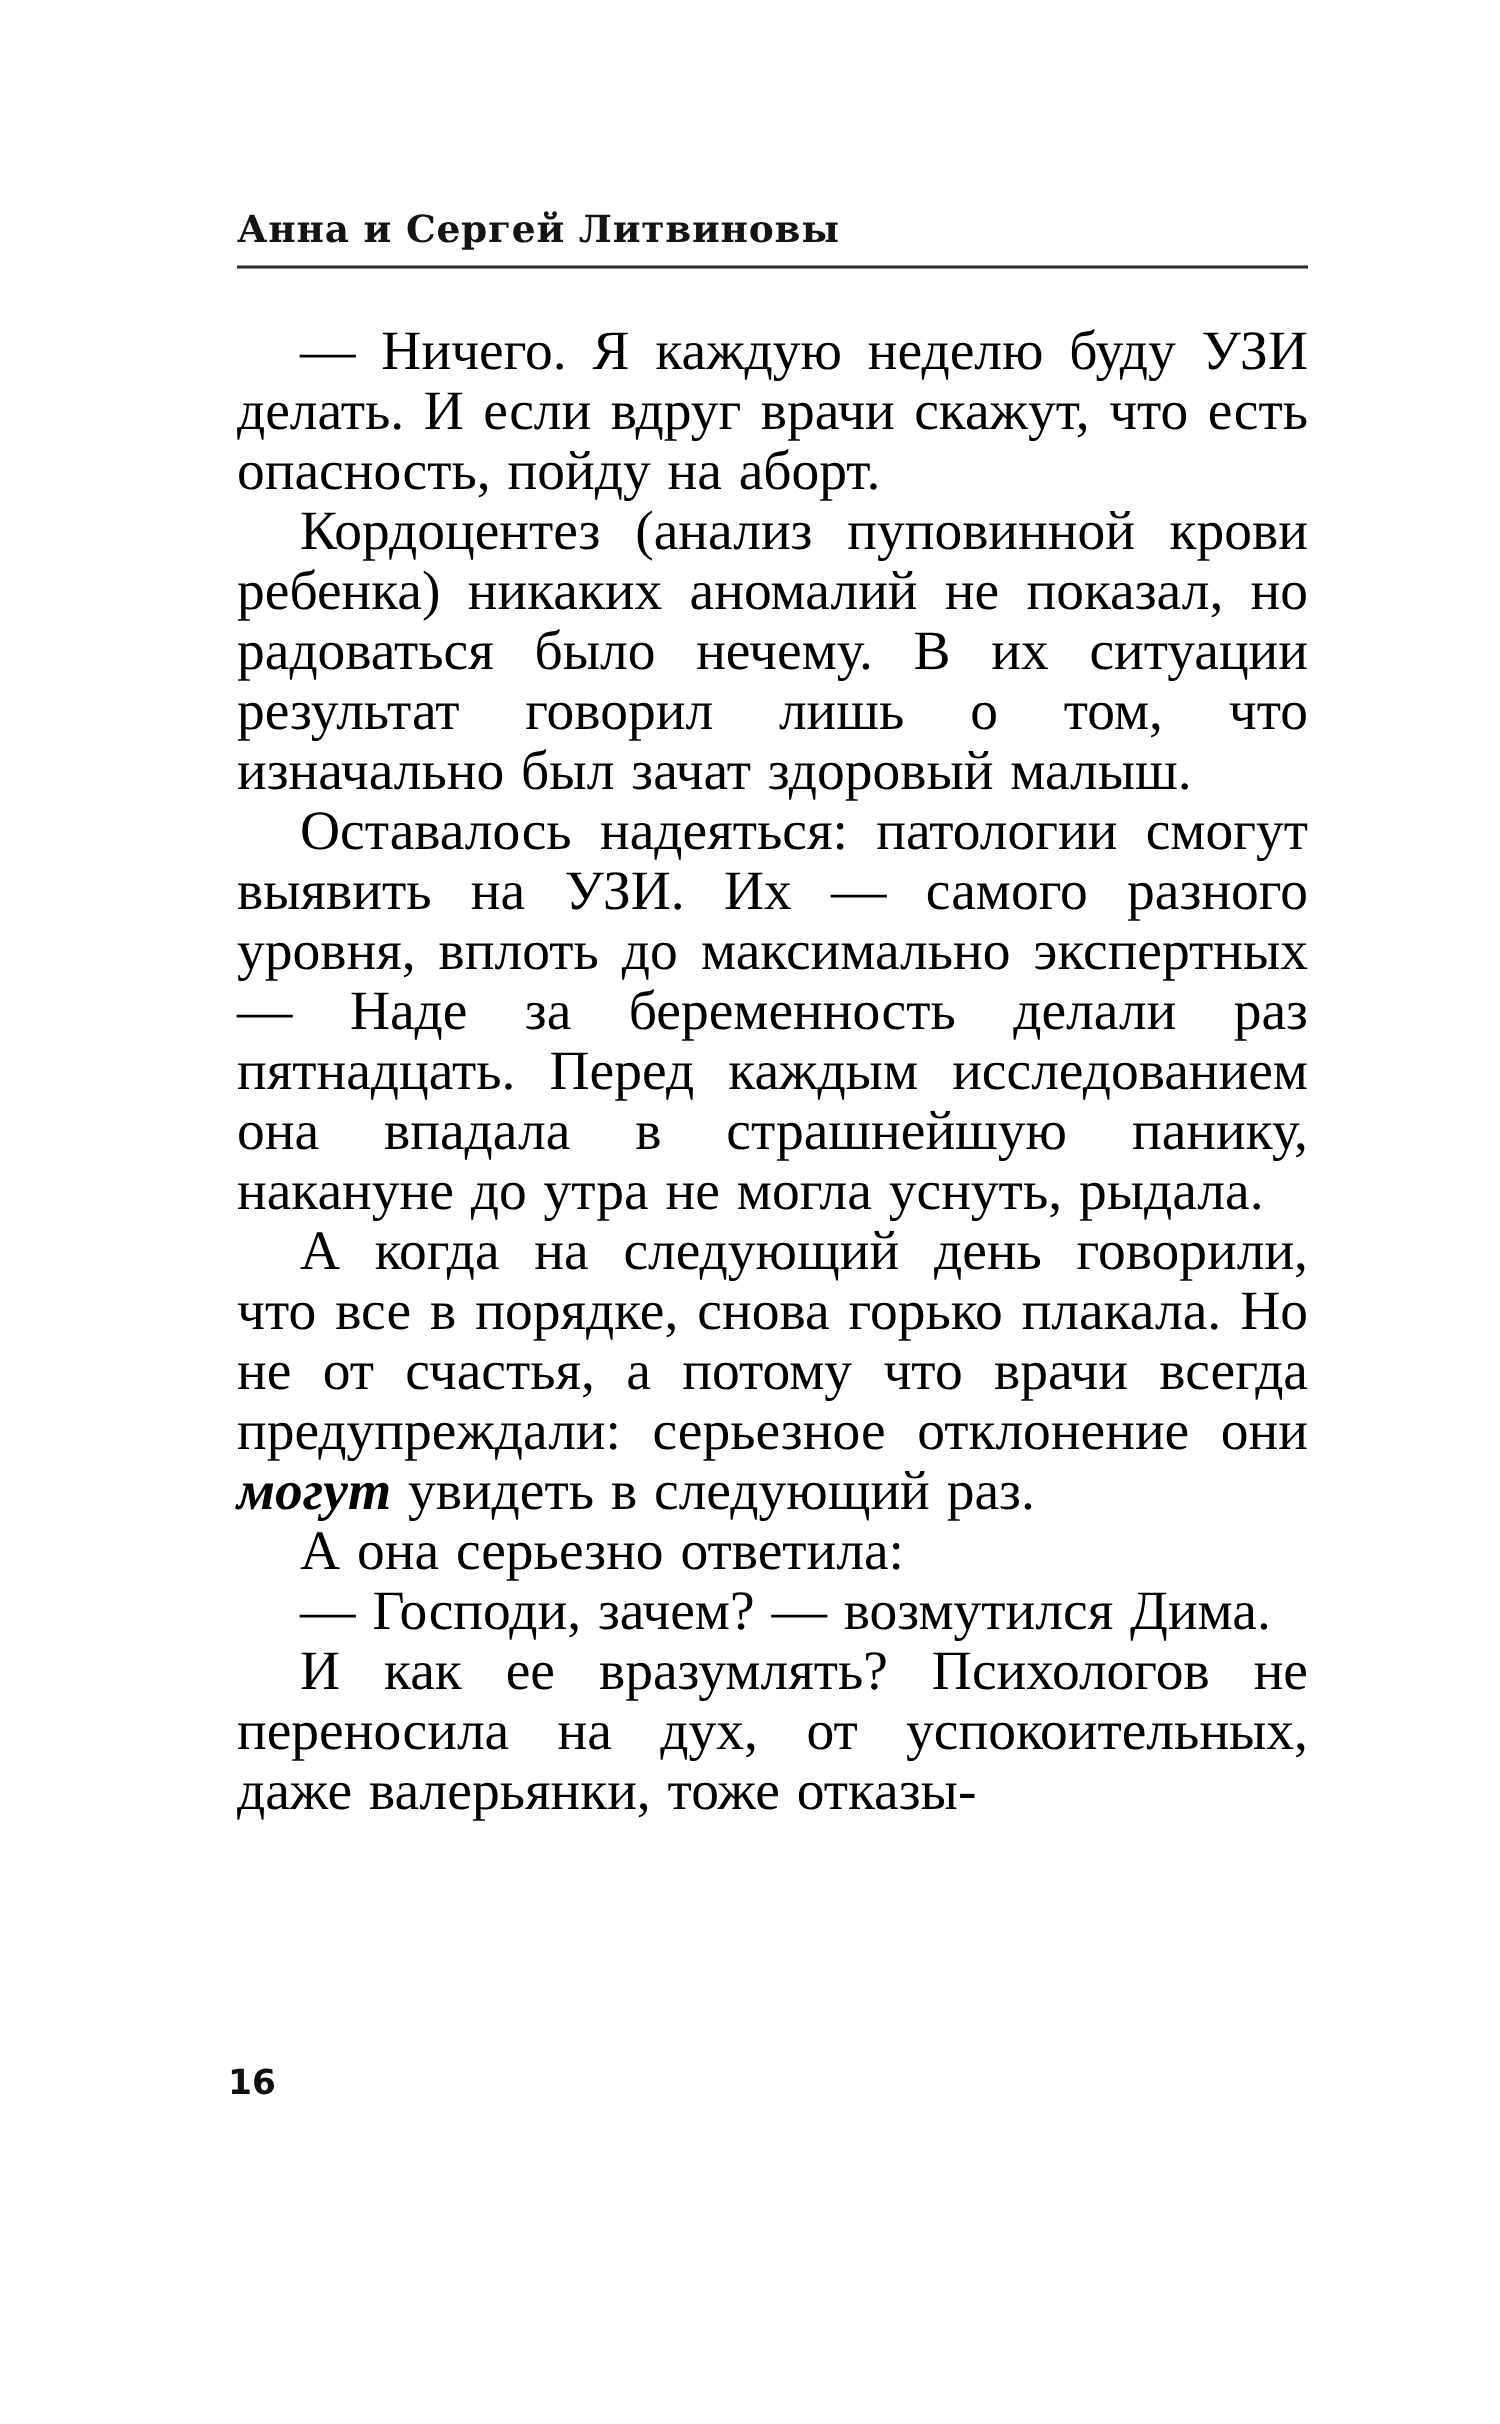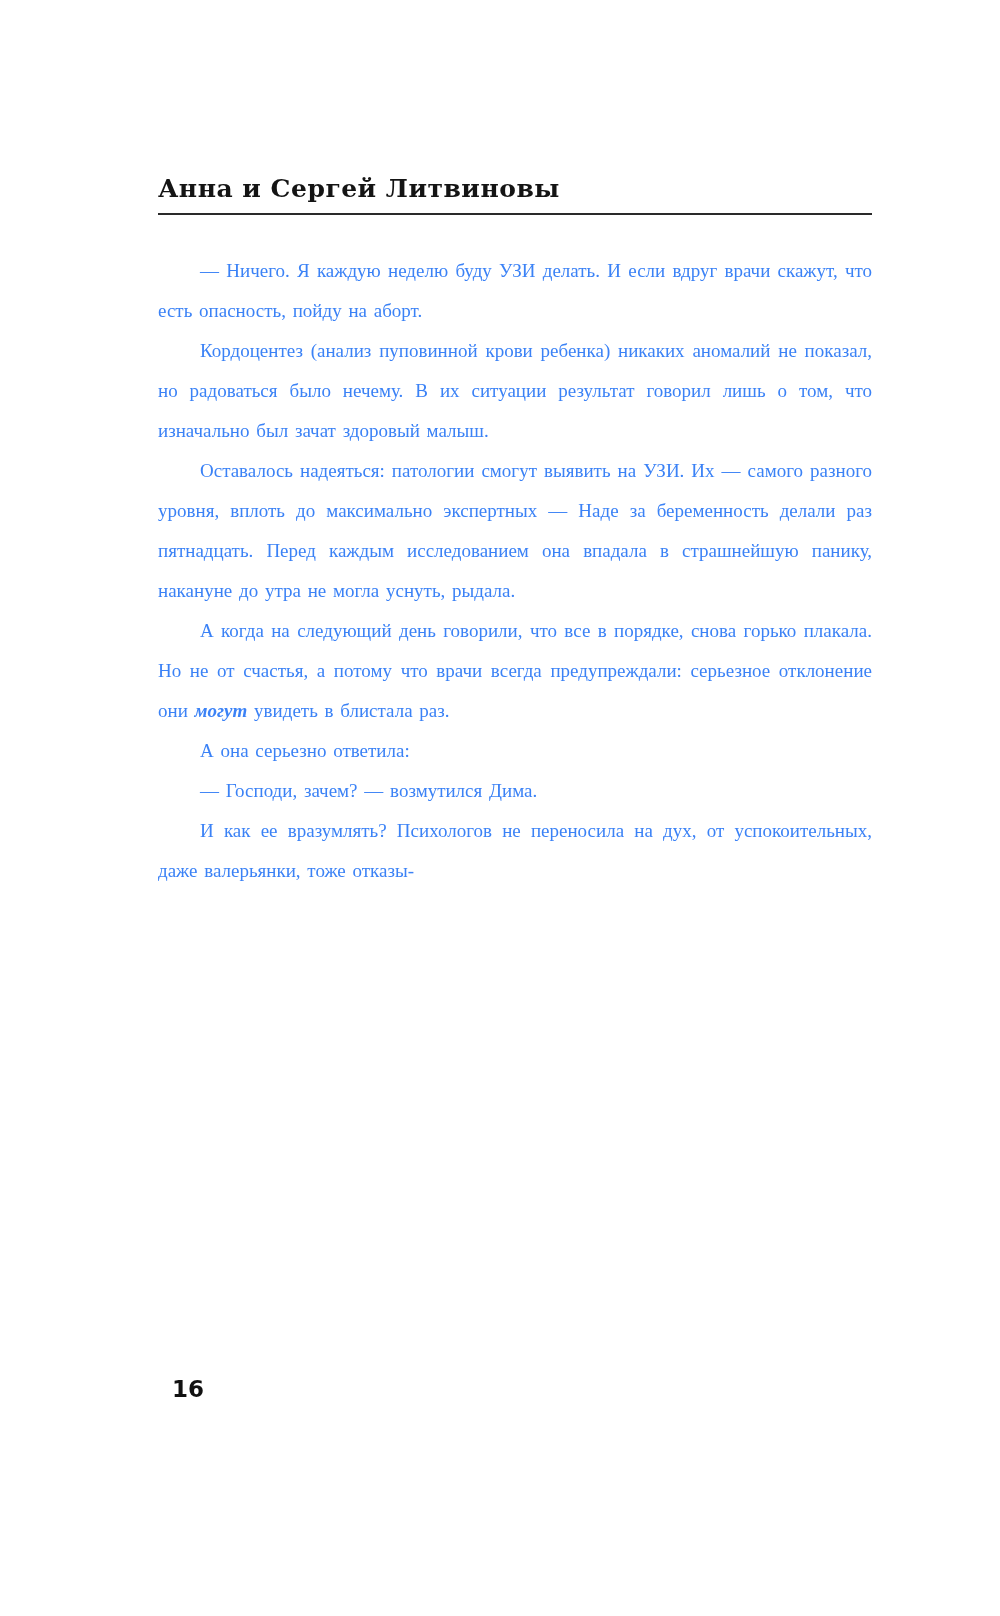--- a/index.html
+++ b/index.html
@@ -22,64 +22,63 @@
     top: 138px;
     width: 714px;
   }
   .running-header {
     font-family: "DejaVu Serif", "Liberation Serif", serif;
     font-weight: 700;
     font-size: 25px;
     letter-spacing: 0.5px;
     color: #141414;
     padding-bottom: 10px;
-    margin-top: 36px;
   }
   .header-rule {
     border: none;
     border-top: 2px solid #2a2a2a;
     margin: 0 0 36px 0;
     width: 100%;
   }
   .body-text p.para {
     margin: 0;
-    font-size: 19px;
+    font-size: 37px;
     line-height: 40px;
     text-align: justify;
     text-indent: 42px;
     word-spacing: 2px;
-    color: #3b82f6;
+    color: #000000;
   }
   .body-text p.para em {
     font-style: italic;
     font-weight: bold;
   }
   .page-number {
     position: absolute;
-    left: 172px;
+    left: 152px;
     top: 1376px;
     font-family: "DejaVu Sans", "Liberation Sans", sans-serif;
     font-weight: 700;
     font-size: 23px;
     color: #111111;
   }
 </style>
 </head>
 <body>
 
 <div class="page">
   <div class="content">
     <div class="running-header">
       <span>Анна и Сергей Литвиновы</span>
     </div>
     <hr class="header-rule">
     <div class="body-text" id="body-text">
         <p class="para"><span>— Ничего. Я каждую неделю буду УЗИ делать. И если вдруг врачи скажут, что есть опасность, пойду на аборт.</span></p>
         <p class="para"><span>Кордоцентез (анализ пуповинной крови ребенка) никаких аномалий не показал, но радоваться было нечему. В их ситуации результат говорил лишь о том, что изначально был зачат здоровый малыш.</span></p>
         <p class="para"><span>Оставалось надеяться: патологии смогут выявить на УЗИ. Их — самого разного уровня, вплоть до максимально экспертных — Наде за беременность делали раз пятнадцать. Перед каждым исследованием она впадала в страшнейшую панику, накануне до утра не могла уснуть, рыдала.</span></p>
-        <p class="para"><span>А когда на следующий день говорили, что все в порядке, снова горько плакала. Но не от счастья, а потому что врачи всегда предупреждали: серьезное отклонение они </span><em>могут</em><span> увидеть в блистала раз.</span></p>
+        <p class="para"><span>А когда на следующий день говорили, что все в порядке, снова горько плакала. Но не от счастья, а потому что врачи всегда предупреждали: серьезное отклонение они </span><em>могут</em><span> увидеть в следующий раз.</span></p>
         <p class="para"><span>А она серьезно ответила:</span></p>
         <p class="para"><span>— Господи, зачем? — возмутился Дима.</span></p>
         <p class="para"><span>И как ее вразумлять? Психологов не переносила на дух, от успокоительных, даже валерьянки, тоже отказы-</span></p>
       </div>
   </div>
   <div class="page-number">16</div>
 </div>
 
 </body></html>

